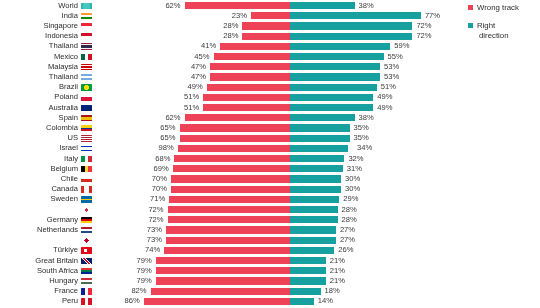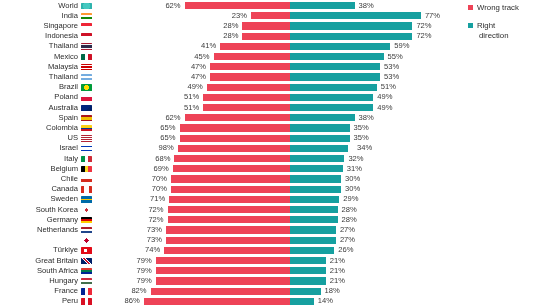--- a/index.html
+++ b/index.html
@@ -324,21 +324,20 @@
         <i style="background: linear-gradient(rgb(0, 106, 167) 0px, rgb(0, 106, 167) 38%, rgb(254, 204, 0) 38%, rgb(254, 204, 0) 62%, rgb(0, 106, 167) 62%, rgb(0, 106, 167) 100%);"></i>
       </span>
       <div class="barwrap">
         <div class="bar-left" style="left: 169.3px; width: 120.7px; background: rgb(238, 67, 87);"></div>
         <div class="bar-right" style="left: 290px; width: 49.3px; background: rgb(22, 160, 160);"></div>
       </div>
       <span class="val val-left" style="left: 131.3px; width: 34px;">71%</span>
       <span class="val val-right" style="left: 343.3px;">29%</span>
     </div>
     <div class="row" style="top: 204.5px;">
-      <span class="lbl">South Korea</span>
       <span class="flag">
         <i style="background: radial-gradient(circle, rgb(205, 46, 58) 0px, rgb(205, 46, 58) 28%, rgb(255, 255, 255) 28%, rgb(255, 255, 255) 100%);"></i>
       </span>
       <div class="barwrap">
         <div class="bar-left" style="left: 167.6px; width: 122.4px; background: rgb(238, 67, 87);"></div>
         <div class="bar-right" style="left: 290px; width: 47.6px; background: rgb(22, 160, 160);"></div>
       </div>
       <span class="val val-left" style="left: 129.6px; width: 34px;">72%</span>
       <span class="val val-right" style="left: 341.6px;">28%</span>
     </div>

